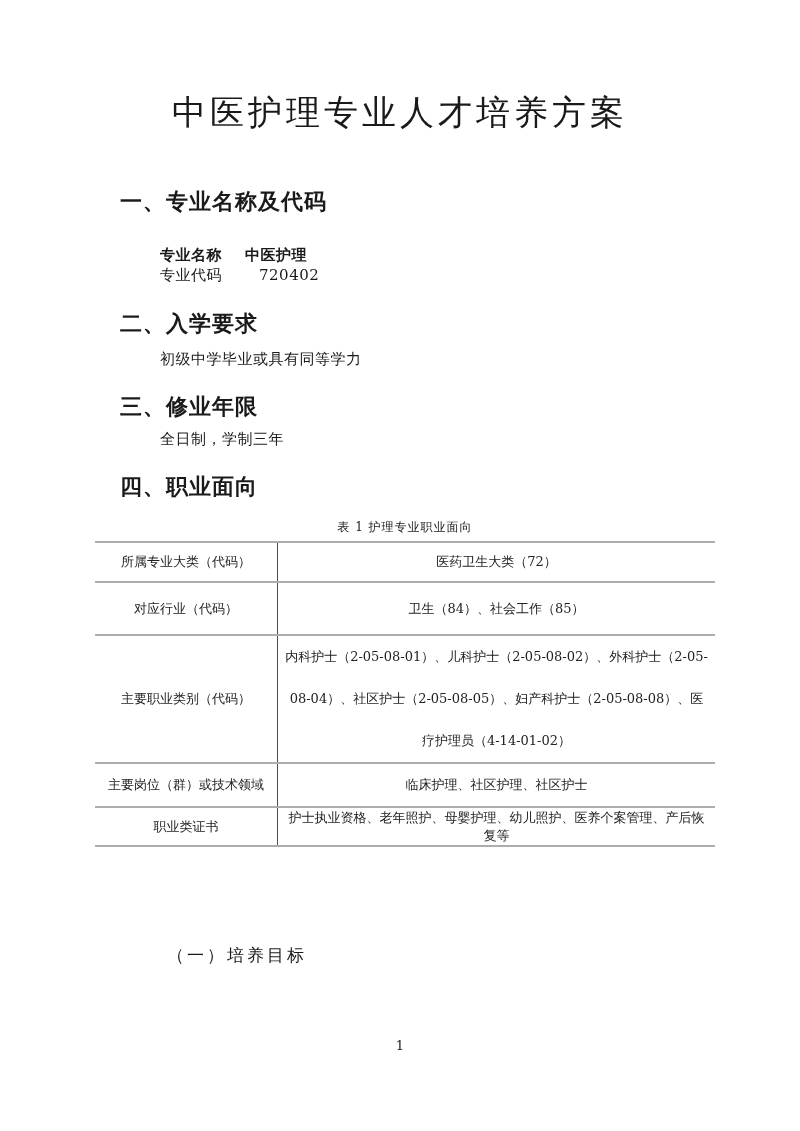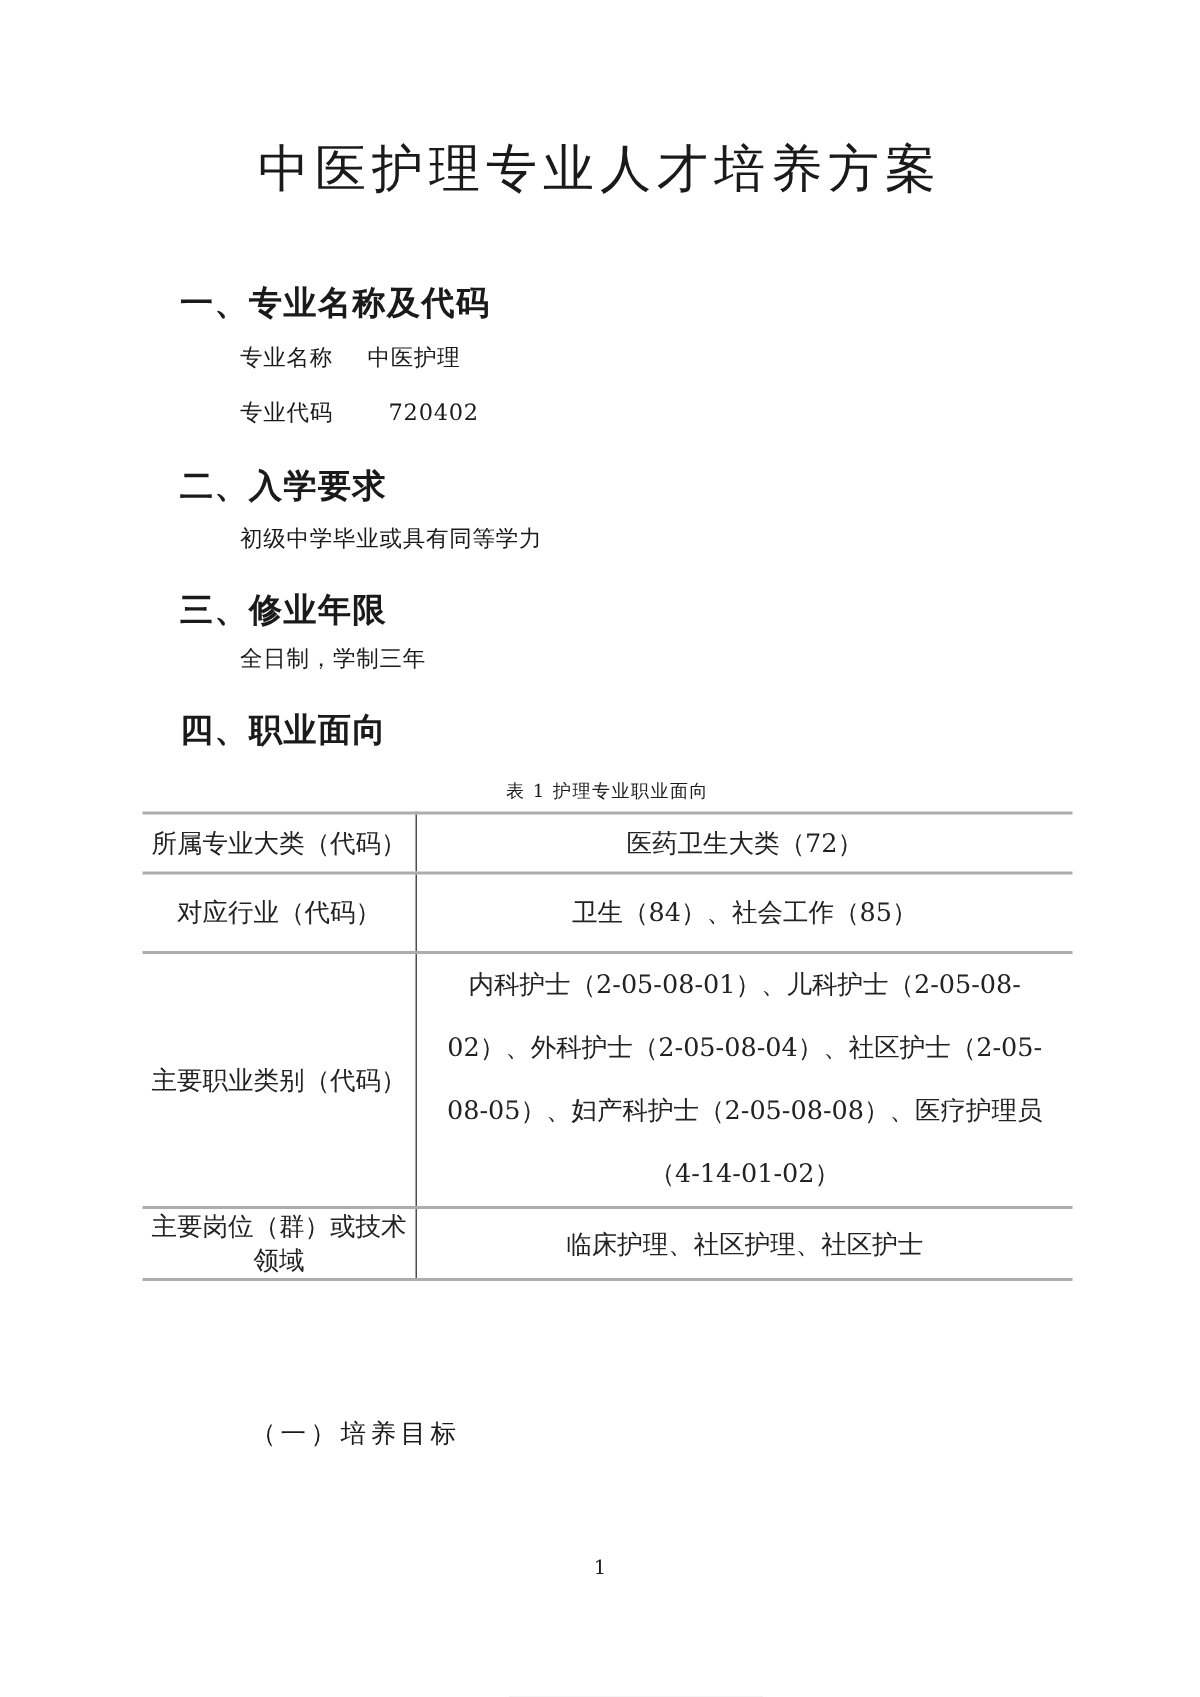--- a/index.html
+++ b/index.html
@@ -44,21 +44,21 @@
     font-size:12px;
     letter-spacing:1px;
   }
   table.job-table{
     position:absolute;
     left:95px;top:541px;
     width:620px;
     border-collapse:collapse;
     table-layout:fixed;
     border-top:2px solid #adadad;
-    font-size:17px;
+    font-size:13px;
     color:#222222;
   }
   table.job-table td{
     border-bottom:2px solid #adadad;
     text-align:center;
     vertical-align:middle;
     padding:0 5px;
   }
   table.job-table td.col-label{
     width:172px;
@@ -81,21 +81,21 @@
 </style>
 </head>
 <body>
 
 <div class="page">
 
   <div class="abs doc-title">中医护理专业人才培养方案</div>
 
   <div class="abs h1" style="top:187px;">一、专业名称及代码</div>
 
-  <div class="abs body-line field" style="top:229px;">
+  <div class="abs body-line field" style="top:246px;font-weight:bold;">
     <span>专业名称</span>
     <span class="gap-sm">中医护理</span>
   </div>
 
   <div class="abs body-line field" style="top:266px;">
     <span>专业代码</span>
     <span class="gap-lg">720402</span>
   </div>
 
   <div class="abs h1" style="top:309px;font-family:Liberation Serif, serif;">二、入学要求</div>
@@ -119,20 +119,24 @@
         <td class="col-value">卫生（84）、社会工作（85）</td>
       </tr>
       <tr class="r4">
         <td class="col-label">主要职业类别（代码）</td>
         <td class="col-value">内科护士（2-05-08-01）、儿科护士（2-05-08-02）、外科护士（2-05-08-04）、社区护士（2-05-08-05）、妇产科护士（2-05-08-08）、医疗护理员（4-14-01-02）</td>
       </tr>
       <tr class="r5">
         <td class="col-label">主要岗位（群）或技术领域</td>
         <td class="col-value">临床护理、社区护理、社区护士</td>
       </tr>
+      <tr class="r6">
+        <td class="col-label">职业类证书</td>
+        <td class="col-value">护士执业资格、老年照护、母婴护理、幼儿照护、医养个案管理、产后恢复等</td>
+      </tr>
     </tbody>
   </table>
 
   <div class="abs sub-h" style="top:944px;">（一）培养目标</div>
 
   <div class="abs page-num">1</div>
 
 </div>
 
 </body></html>

